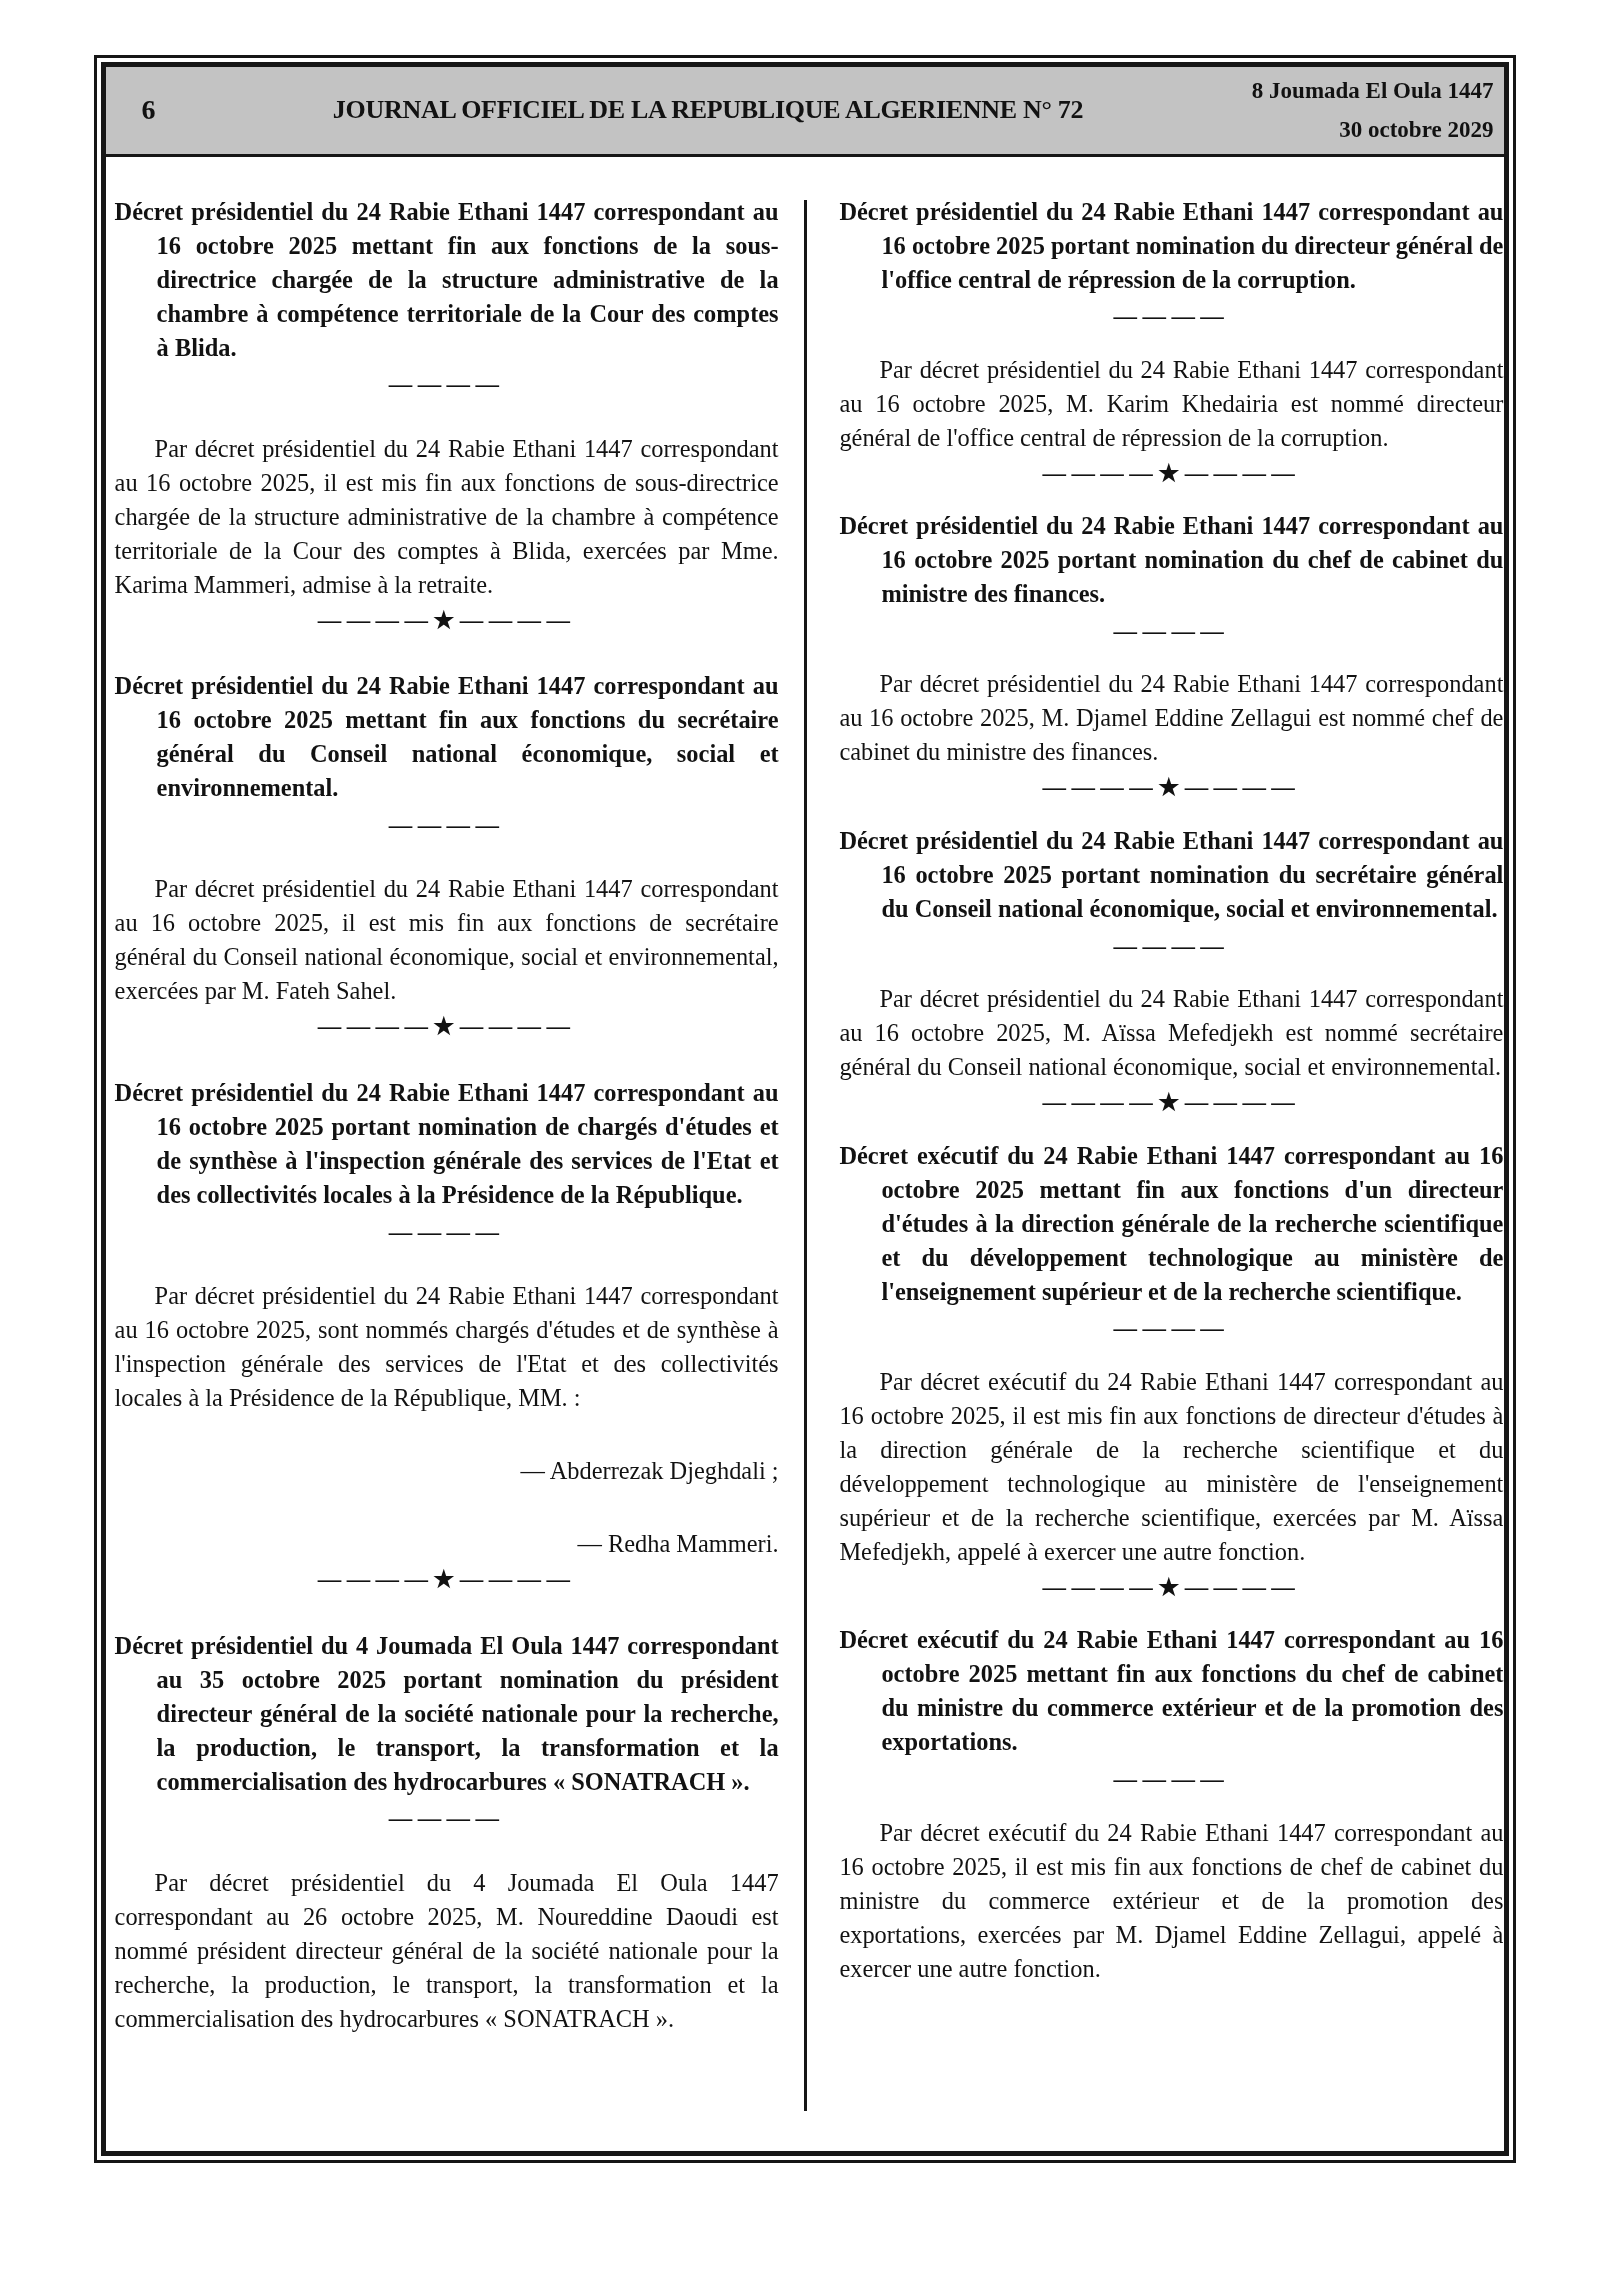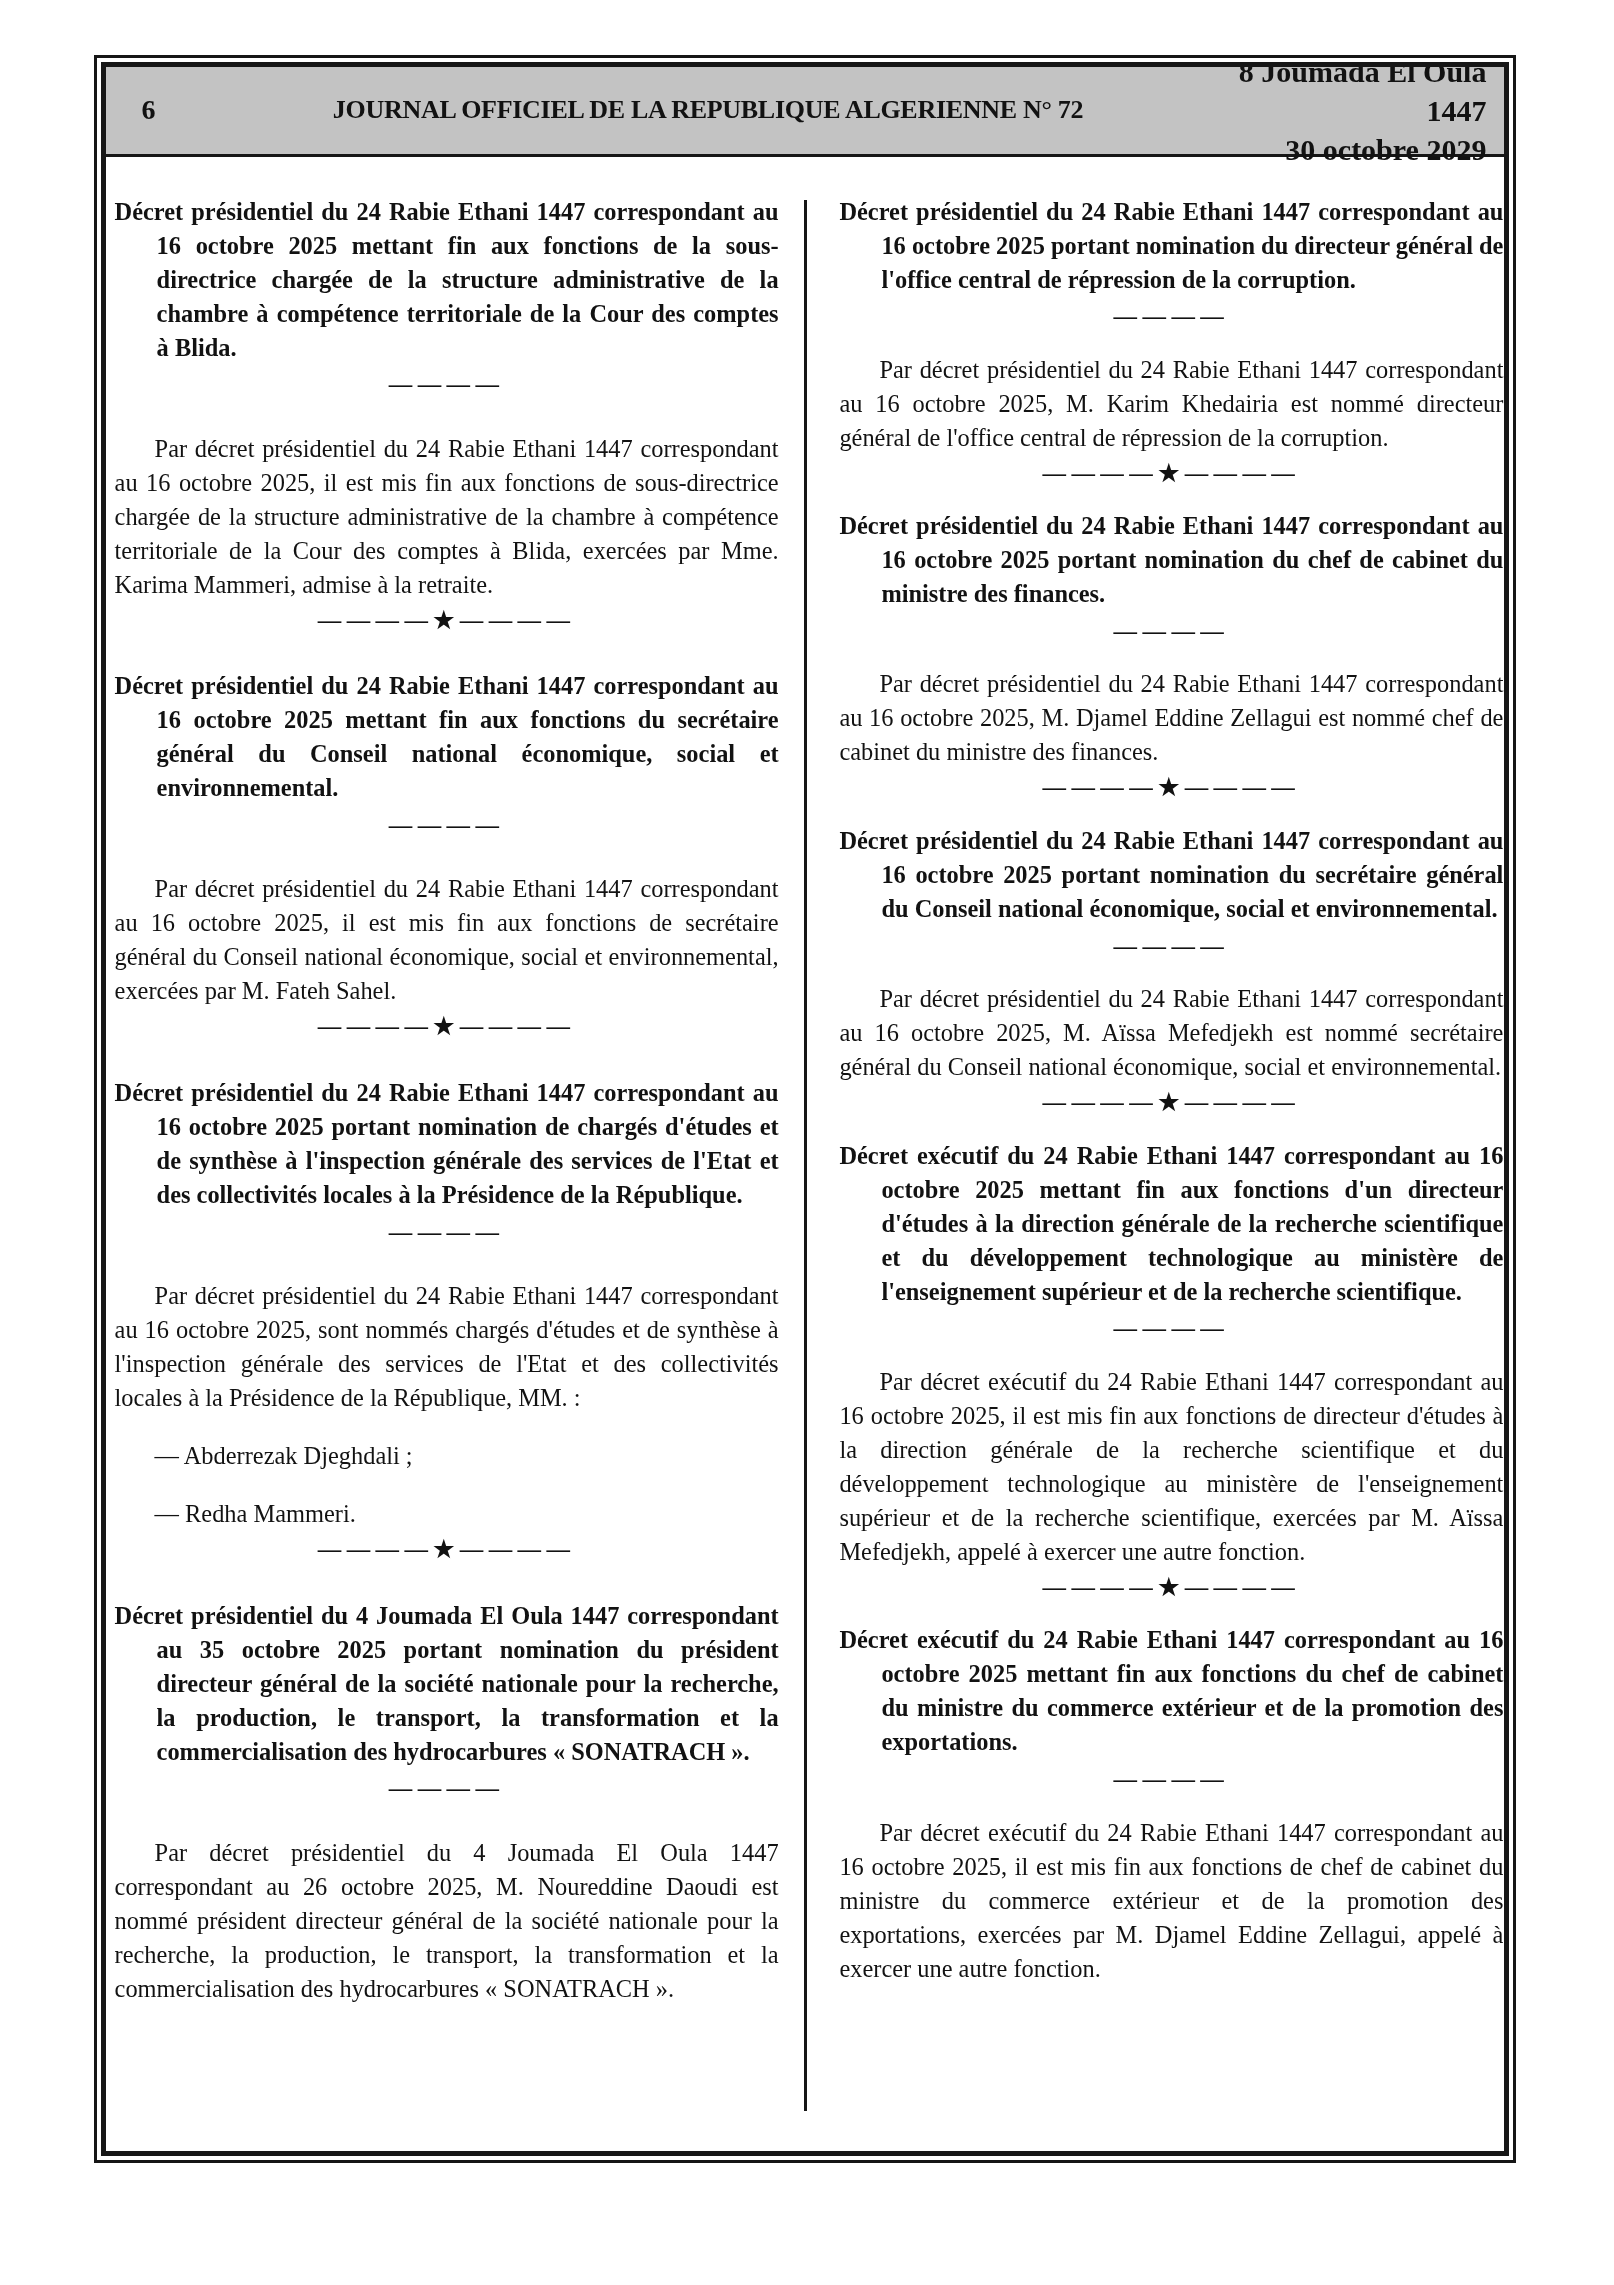--- a/index.html
+++ b/index.html
@@ -24,41 +24,41 @@
   }
   .page-num{
     width:118px;padding-left:36px;box-sizing:border-box;
     font-weight:bold;font-size:28px;
   }
   .masthead-title{
     flex:1;text-align:center;font-weight:bold;font-size:26px;
     letter-spacing:-0.3px;white-space:nowrap;
   }
   .masthead-dates{
-    width:312px;padding-right:18px;box-sizing:border-box;
-    text-align:right;font-weight:bold;font-size:30px;line-height:39px;
+    width:312px;padding-right:11px;box-sizing:border-box;
+    text-align:right;font-weight:bold;font-size:23px;line-height:39px;
   }
   .content{
     position:relative;flex:1;display:flex;justify-content:space-between;
     padding:38px 1px 0 9px;box-sizing:border-box;overflow:hidden;
   }
   .column-divider{
     position:absolute;left:50%;top:43px;margin-left:-0.9px;
     width:2.7px;height:1911px;background:#161616;
   }
   .col{
     width:664px;font-size:24.4px;line-height:34px;
     text-align:justify;
   }
   .heading{
     font-weight:bold;
     padding-left:42px;text-indent:-42px;
   }
   .para{ text-indent:40px; }
-  .list-item{ text-indent:40px; text-align:left; margin-top:24px; }
+  .list-item{ text-indent:40px; text-align:right; margin-top:39px; }
   .sep{
     text-align:center;text-indent:0;font-weight:bold;
     font-size:23.5px;line-height:14.5px;letter-spacing:5.4px;
   }
   .left-col  .sep-dash{ margin:12.7px 0 40px; }
   .left-col  .sep-star{ margin:11px 0 42px; }
   .right-col .sep-dash{ margin:12.7px 0 29px; }
   .right-col .sep-star{ margin:11px 0 29px; }
 </style>
 </head>

